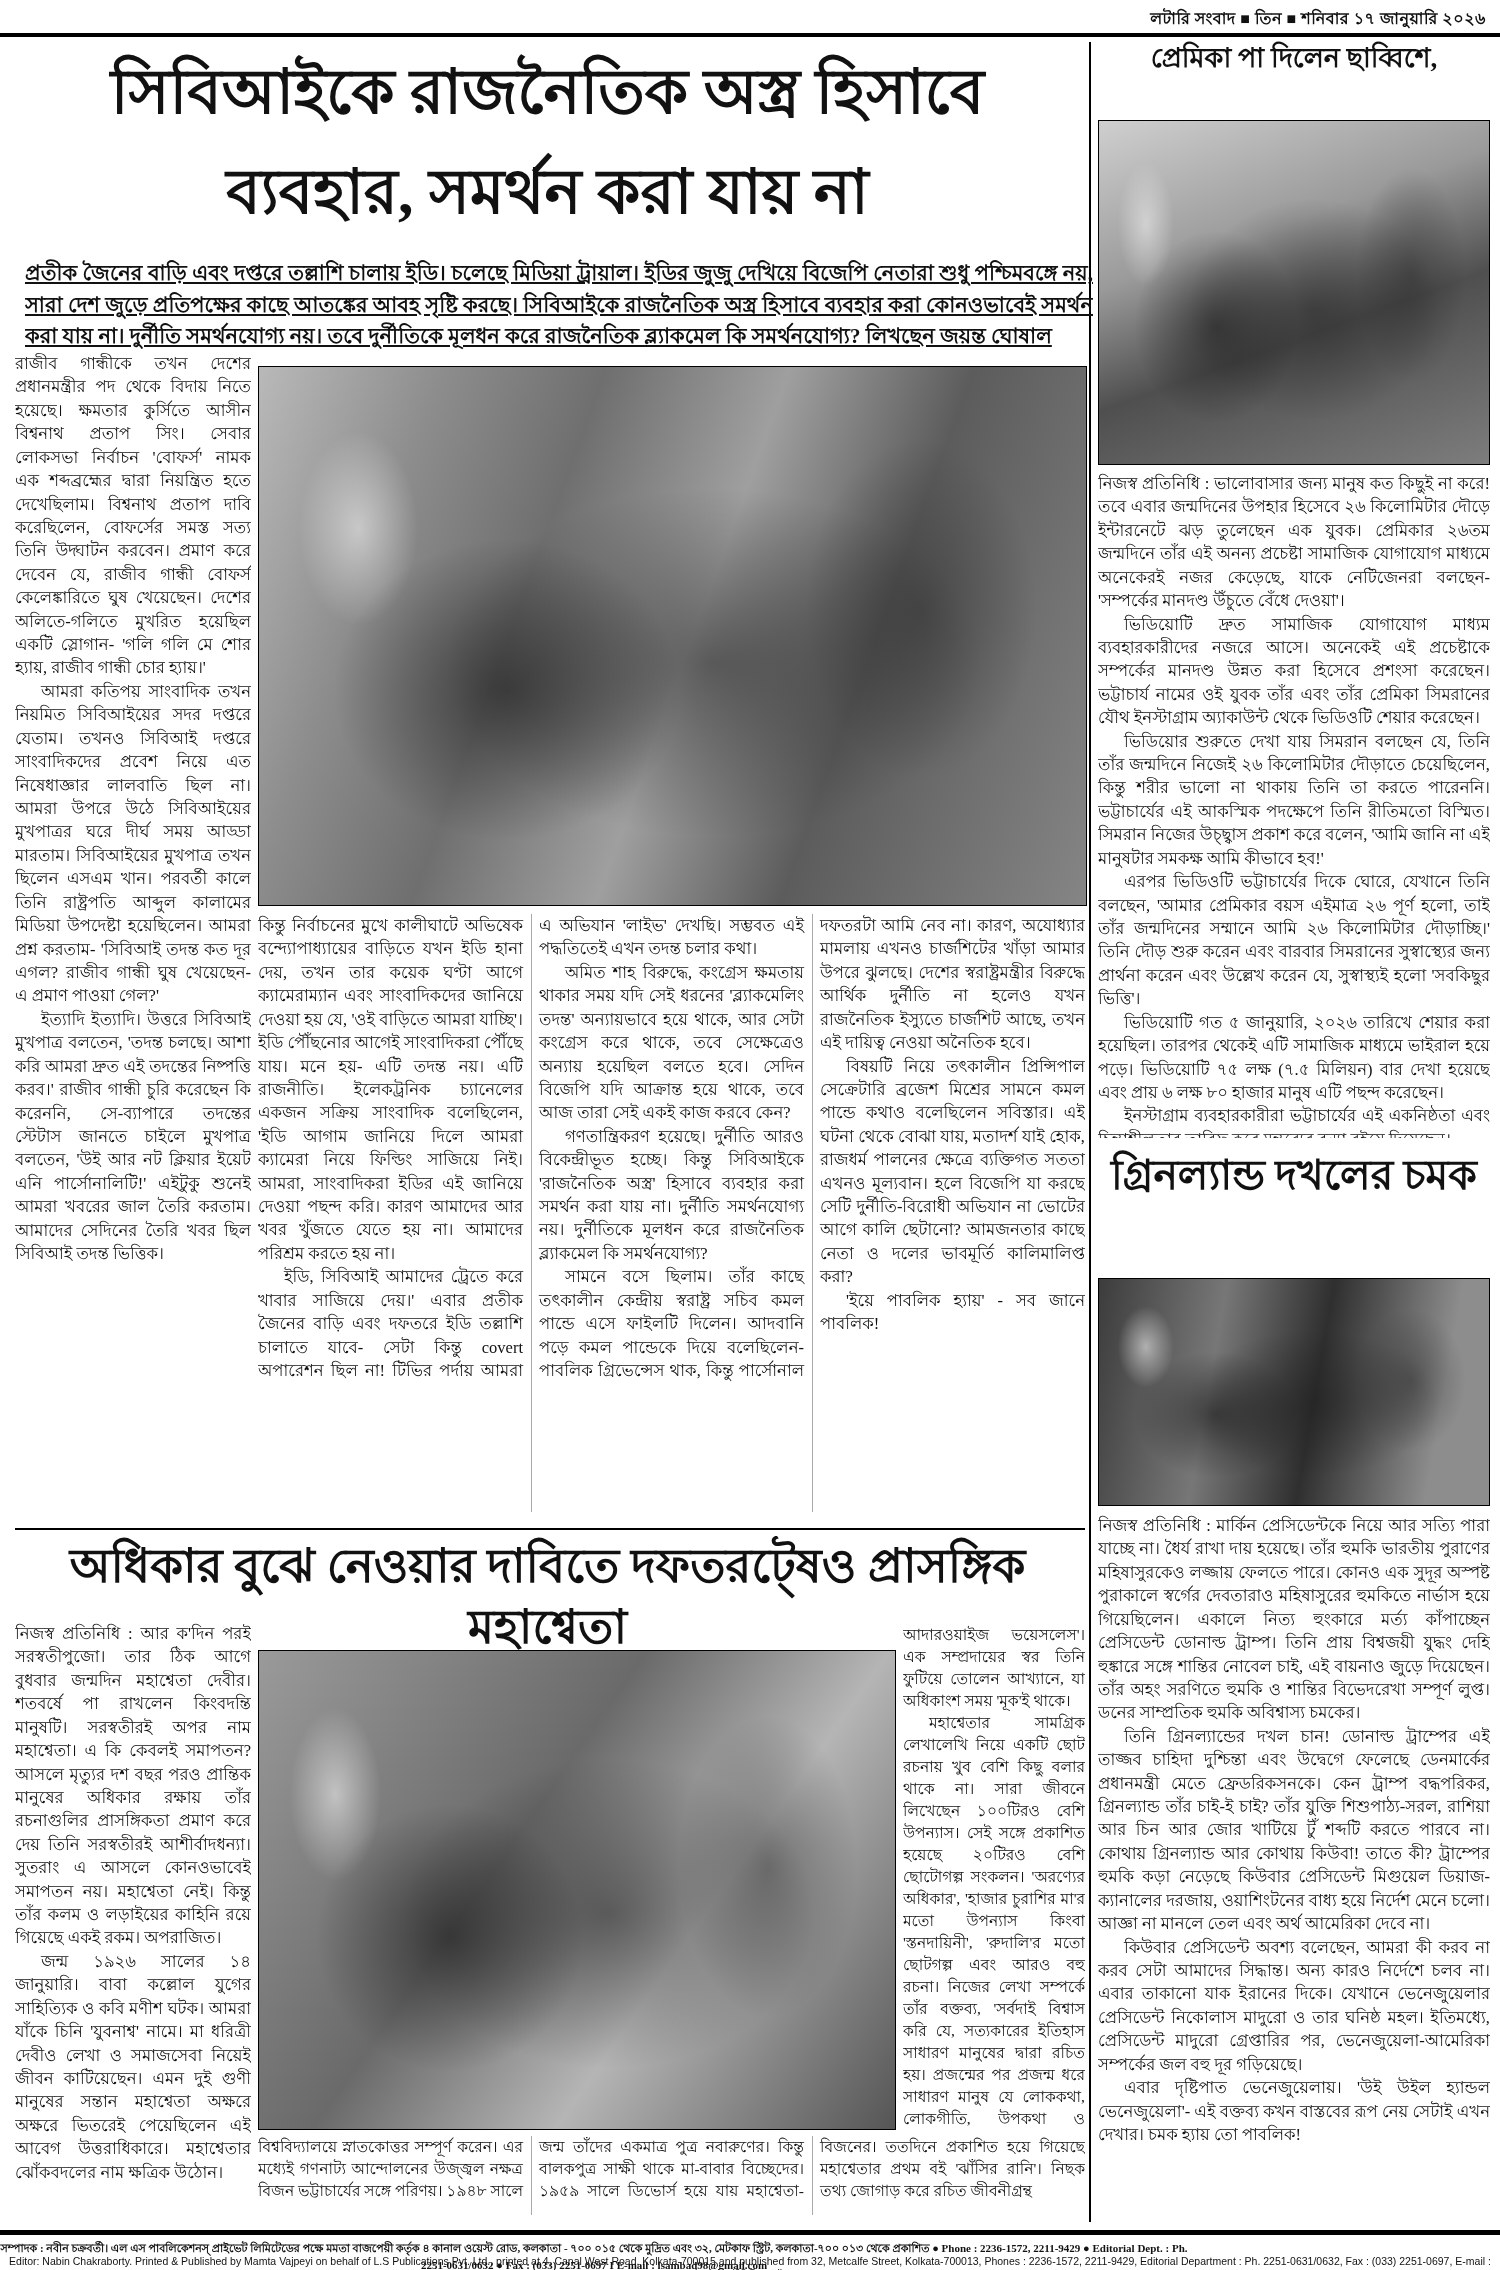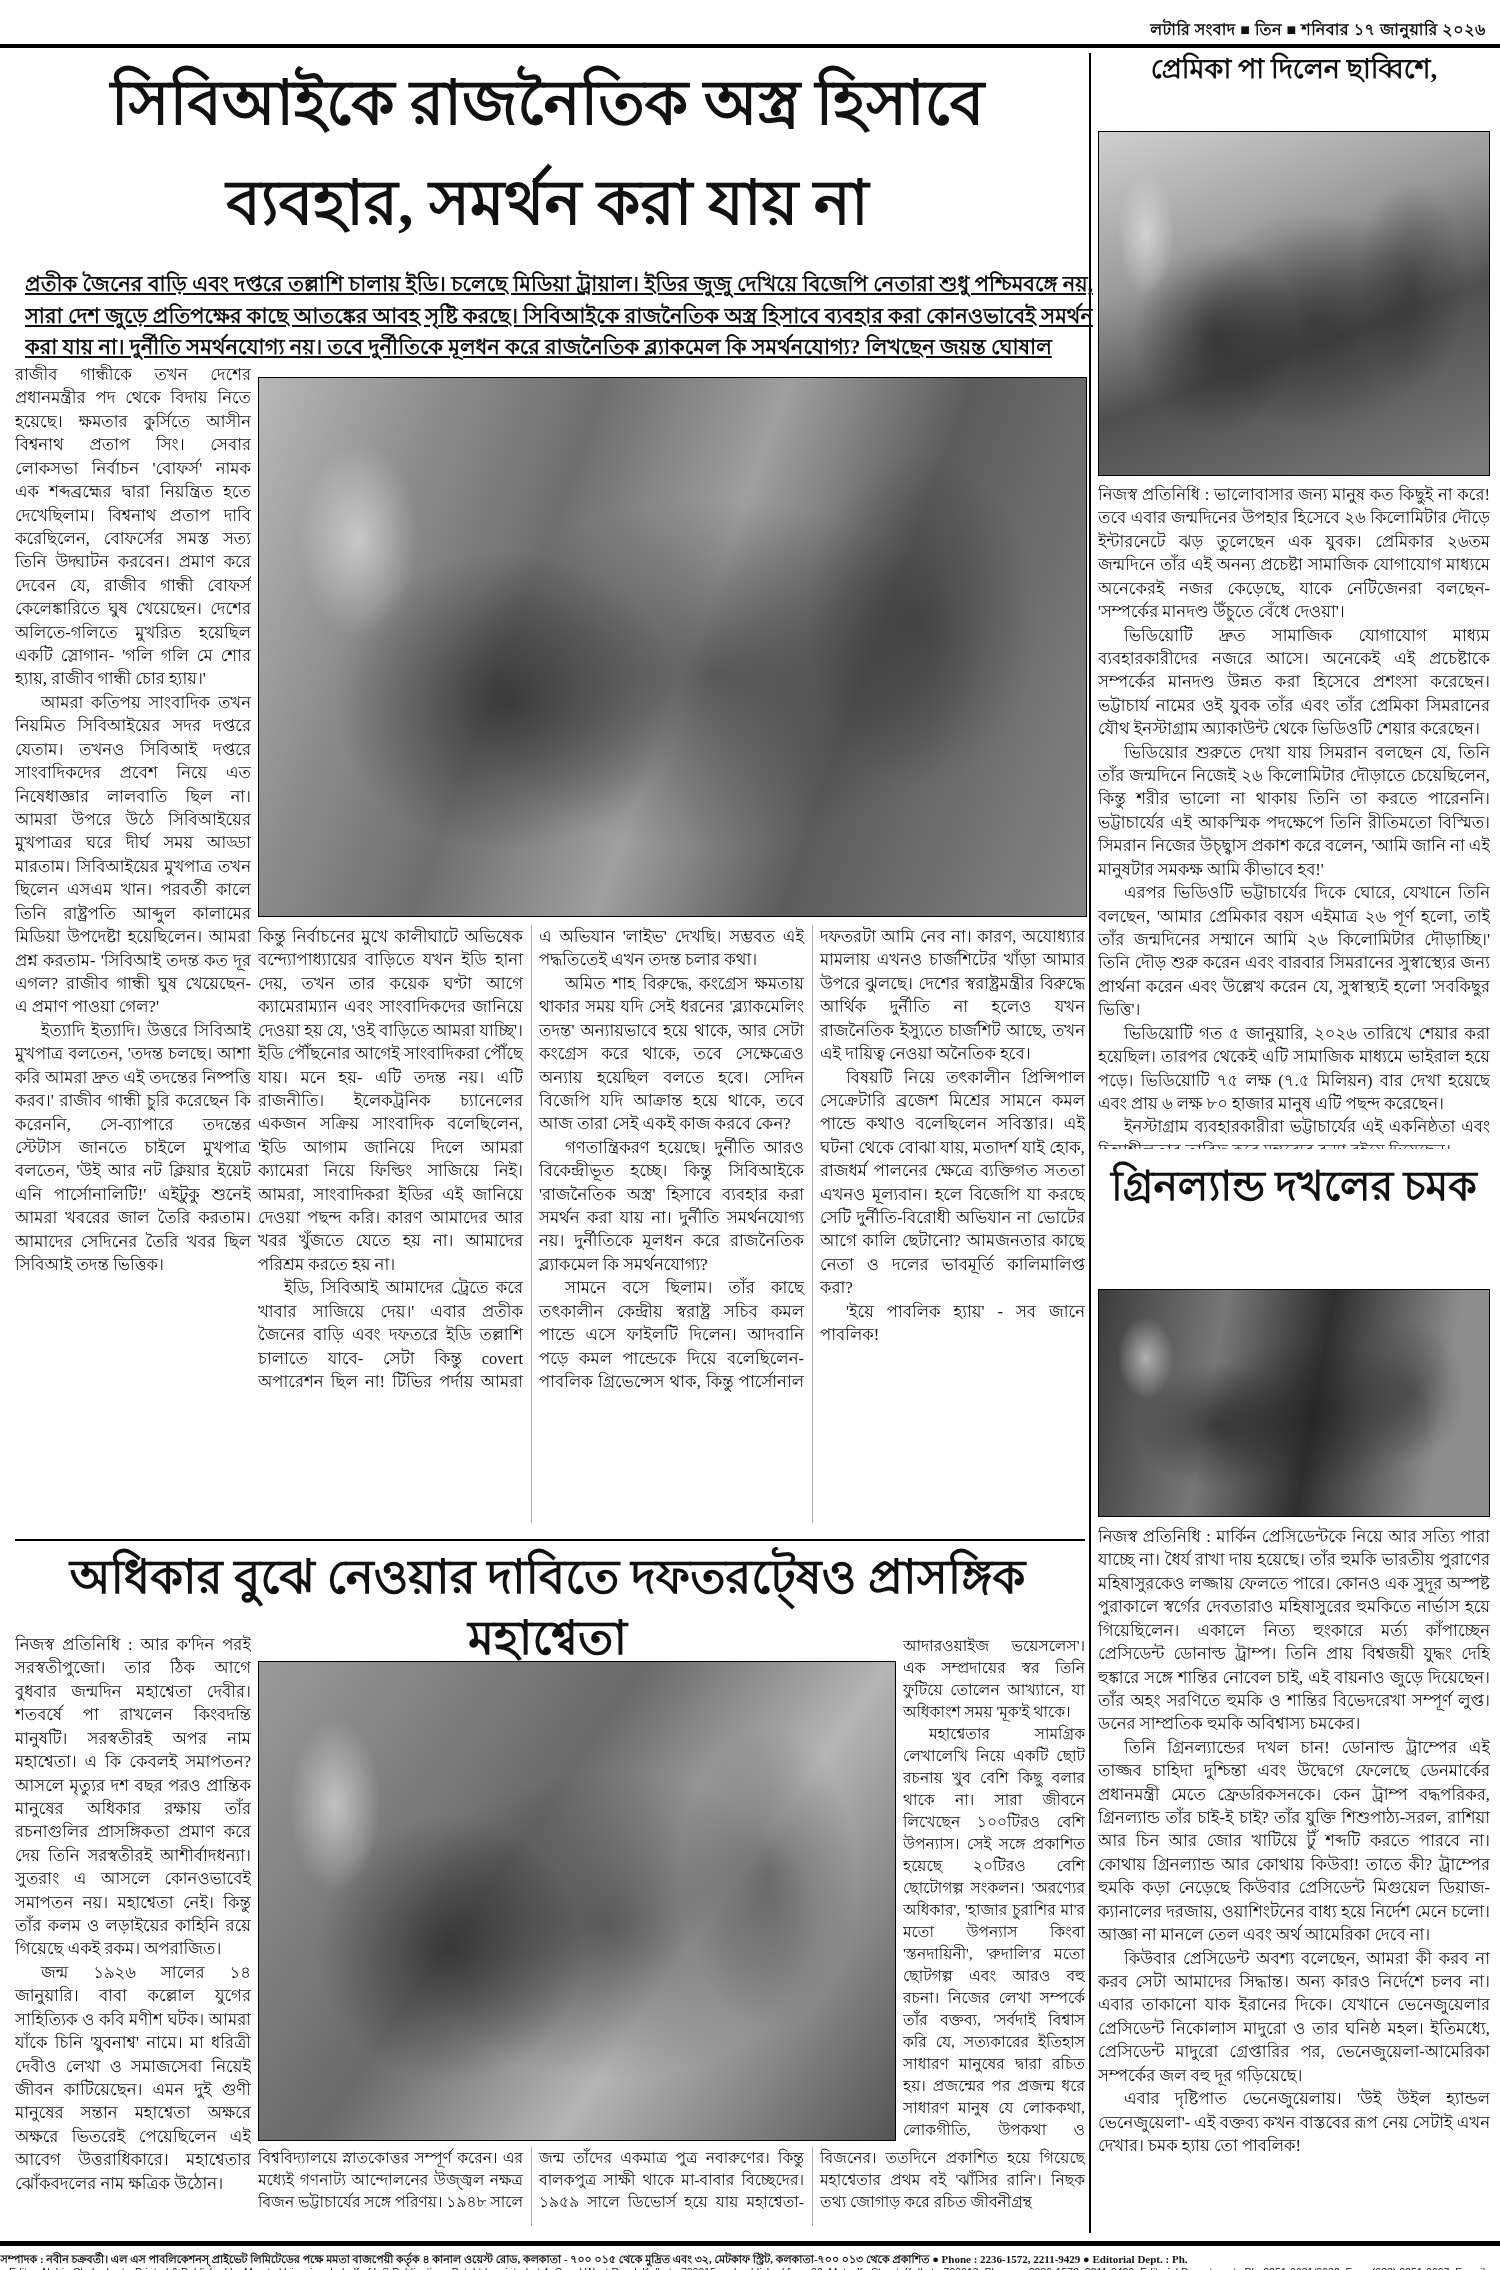--- a/index.html
+++ b/index.html
@@ -1,18 +1,18 @@
 <!DOCTYPE html>
 <html lang="bn"><head>
 <meta charset="utf-8">
 <style>
   html,body{margin:0;padding:0;background:#e8e8e8;}
   .page{position:relative;width:1500px;height:2270px;background:#ffffff;margin:0 auto;
         font-family:"Liberation Serif", serif;color:#111;overflow:hidden;}
-  .abs{position:absolute;margin-top:11px;}
+  .abs{position:absolute;}
   .masthead{top:6px;right:14px;font-size:16px;font-weight:bold;letter-spacing:.5px;}
   .top-rule{top:33px;left:0;width:1500px;height:4px;background:#000;}
   .v-sep{left:1089px;top:42px;width:2px;height:2180px;background:#000;}
 
   .headline{left:10px;top:42px;width:1075px;text-align:center;font-weight:bold;
             font-size:62px;line-height:1.62;overflow:hidden;}
   .standfirst{left:25px;top:258px;width:1068px;font-size:21px;font-weight:600;
               line-height:1.5;text-align:justify;overflow:hidden;height:96px;text-decoration:underline;}
 
   .col-left{left:15px;top:352px;width:236px;height:1150px;overflow:hidden;}

